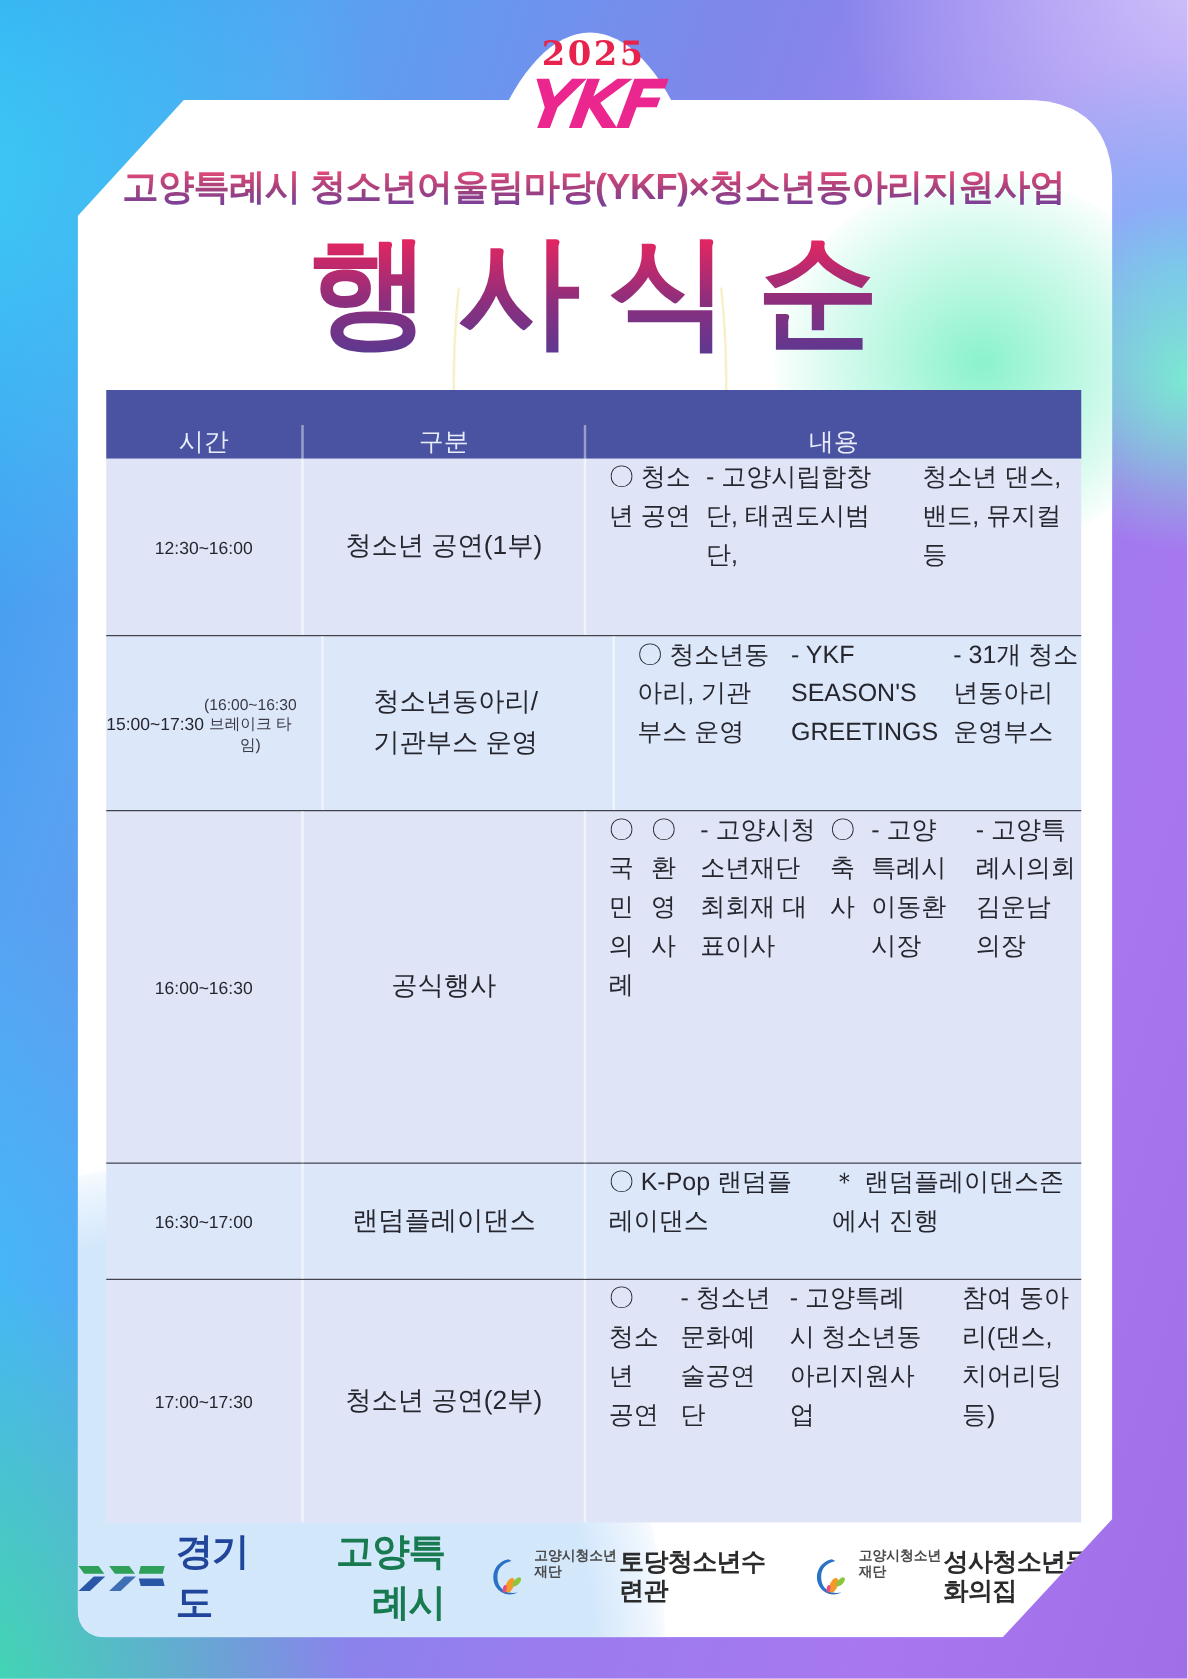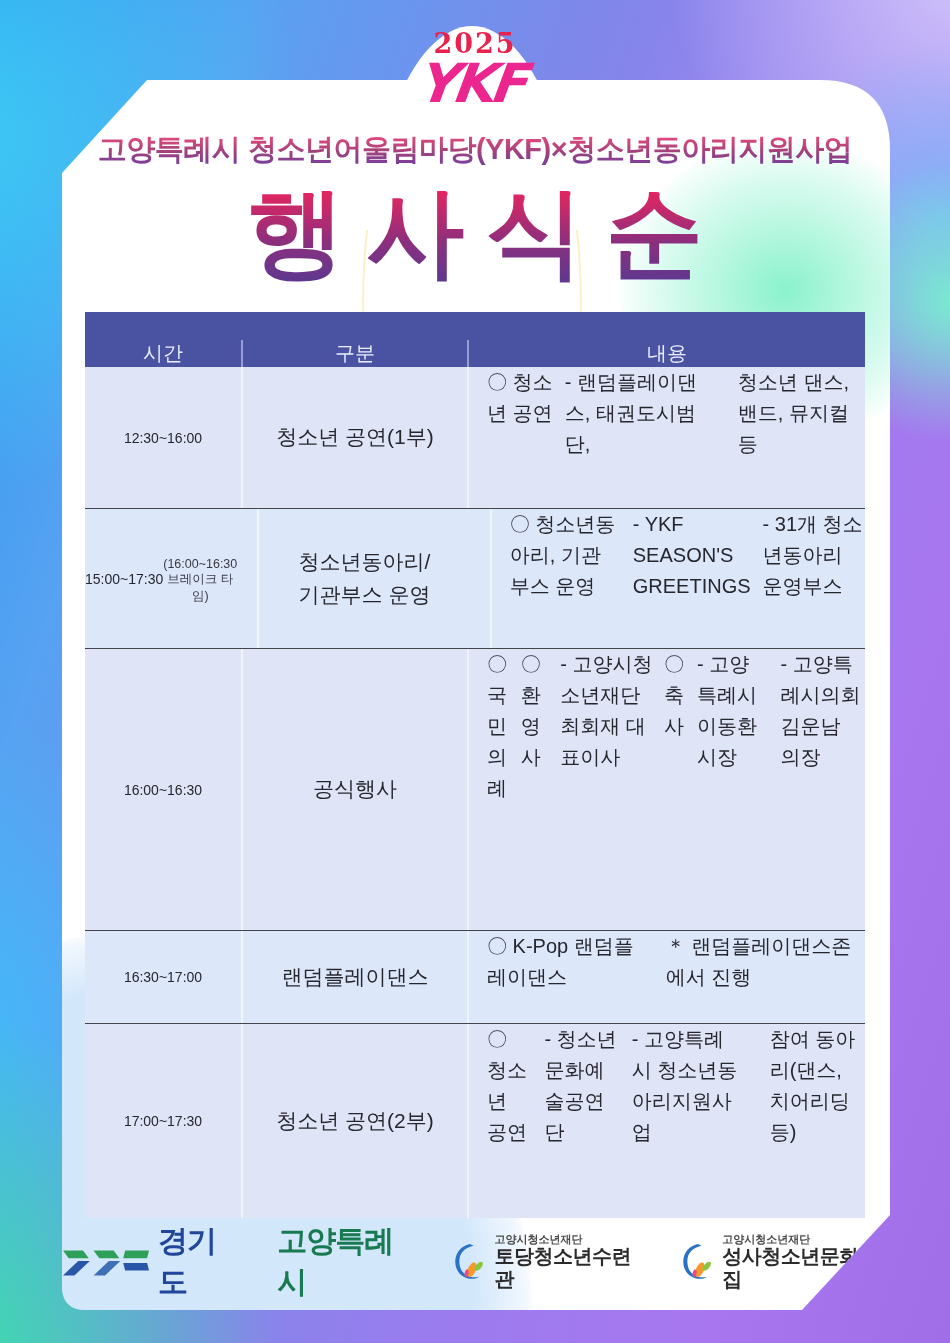--- a/index.html
+++ b/index.html
@@ -79,22 +79,22 @@
   .content-cell { width:398px; padding-left:18px; border-left:2px solid rgba(255,255,255,0.55); }
   .line { font-size:20px; line-height:31px; }
   .line.i1 { padding-left:12px; }
   .line.i2 { padding-left:28px; }
 
   
   .footer { position:absolute; left:0; top:1150px; width:100%; height:64px;
     display:flex; align-items:center; justify-content:center; gap:36px; }
   .logo { display:flex; align-items:center; gap:8px; }
   .gg-text { font-size:30px; font-weight:800; color:#20459a; letter-spacing:-1px; }
-  .goyang-text { font-size:30px; font-weight:800; color:#187a50; letter-spacing:-1px; }
-  .org-text { display:flex; flex-direction:column; line-height:1.15; }
+  .goyang-text { font-size:30px; font-weight:800; color:#187a50; letter-spacing:-1px;text-align:right; }
+  .org-text { display:flex; flex-direction:row; line-height:1.15; }
   .org-small { font-size:11px; font-weight:700; color:#4a4a4a; }
   .org-big { font-size:20px; font-weight:800; color:#2b2b2b; letter-spacing:-0.5px; }
 </style>
 </head>
 <body>
 
 <div class="stage">
 
   <div class="bump"></div>
 
@@ -113,21 +113,21 @@
       </div>
       <div class="tbody" id="tbody">
   <div class="trow">
     <div class="cell time-cell">
       <div class="time-main">12:30~16:00</div>
 
     </div>
     <div class="cell cat-cell">청소년 공연(1부)</div>
     <div class="cell content-cell">
               <div class="line i0">〇 청소년 공연</div>
-              <div class="line i1">- 랜덤플레이댄스, 태권도시범단,</div>
+              <div class="line i1">- 고양시립합창단, 태권도시범단,</div>
               <div class="line i2">청소년 댄스, 밴드, 뮤지컬 등</div>
             </div>
   </div>
 
   <div class="trow">
     <div class="cell time-cell">
       <div class="time-main">15:00~17:30</div>
       <div class="time-note">(16:00~16:30 브레이크 타임)</div>
     </div>
     <div class="cell cat-cell">청소년동아리/

